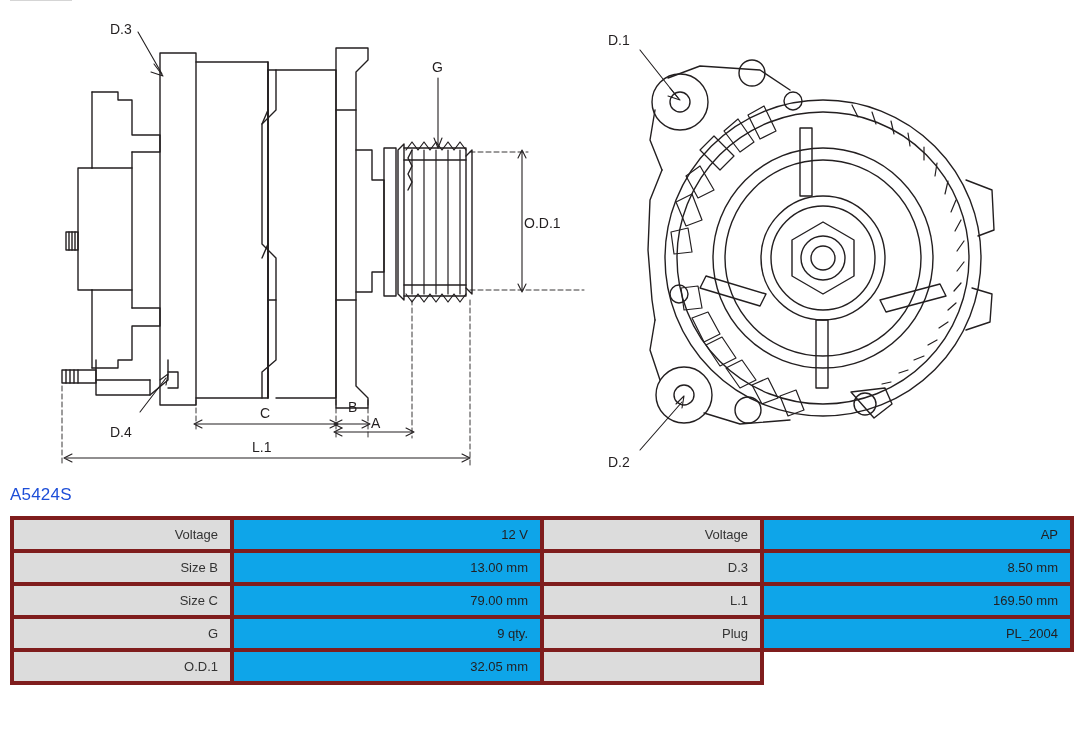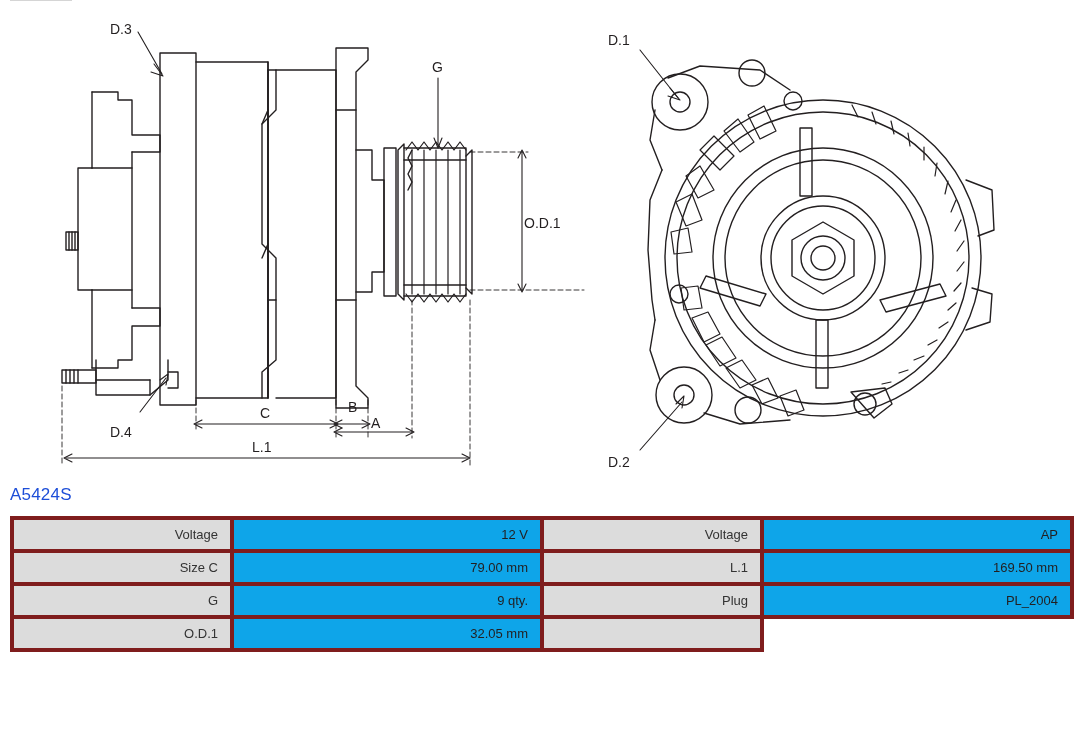--- a/index.html
+++ b/index.html
@@ -302,20 +302,26 @@
 
   <table class="spec-table">
     <tbody>
       <tr>
         <td class="label">Voltage</td>
         <td class="value">12 V</td>
         <td class="label">Voltage</td>
         <td class="value">AP</td>
       </tr>
       <tr>
+        <td class="label">Size B</td>
+        <td class="value">13.00 mm</td>
+        <td class="label">D.3</td>
+        <td class="value">8.50 mm</td>
+      </tr>
+      <tr>
         <td class="label">Size C</td>
         <td class="value">79.00 mm</td>
         <td class="label">L.1</td>
         <td class="value">169.50 mm</td>
       </tr>
       <tr>
         <td class="label">G</td>
         <td class="value">9 qty.</td>
         <td class="label">Plug</td>
         <td class="value">PL_2004</td>

